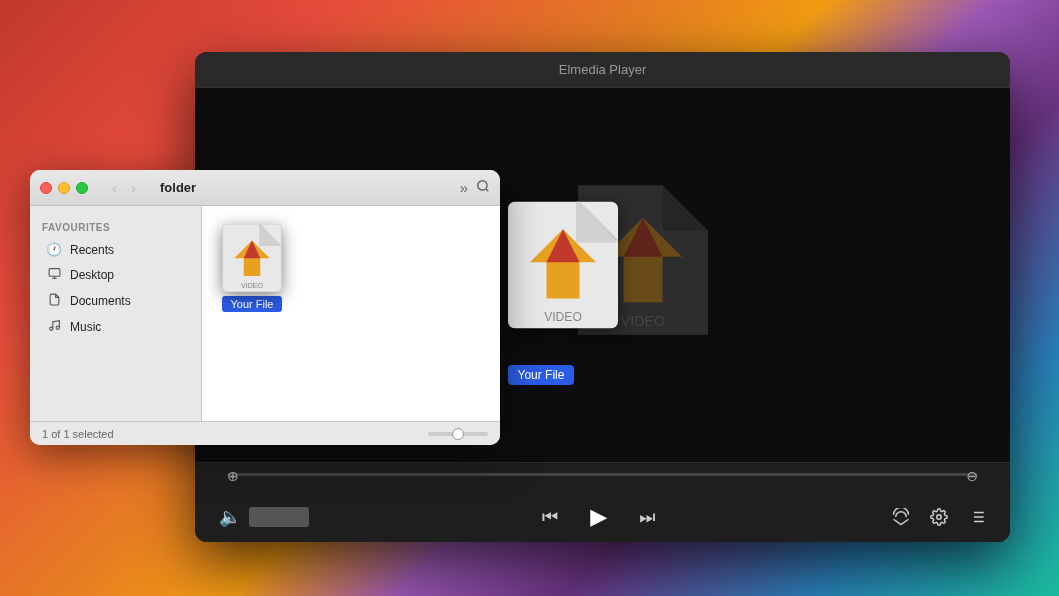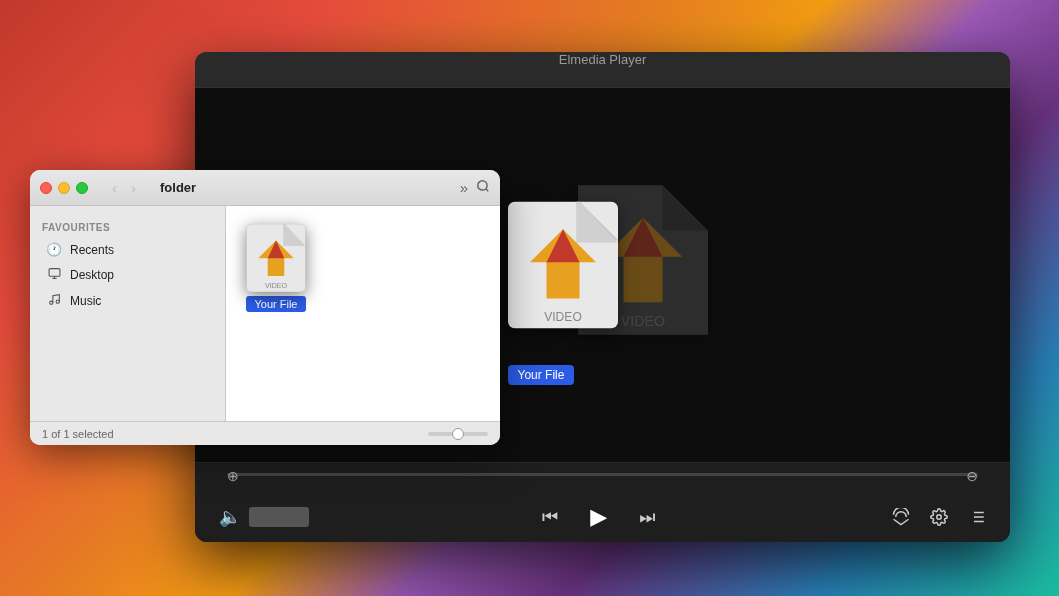--- a/index.html
+++ b/index.html
@@ -34,21 +34,21 @@
       z-index: 1;
       overflow: hidden;
       display: flex;
       flex-direction: column;
     }
 
     .player-titlebar {
       height: 36px;
       background: #2a2a2a;
       display: flex;
-      align-items: flex-start;
+      align-items: center;
       justify-content: center;
       position: relative;
       border-bottom: 1px solid #333;
     }
 
     .player-title {
       color: #999;
       font-size: 13px;
       font-weight: 500;
     }
@@ -236,21 +236,21 @@
       cursor: pointer;
     }
 
     .finder-body {
       display: flex;
       flex: 1;
       overflow: hidden;
     }
 
     .finder-sidebar {
-      width: 196px;
+      width: 172px;
       background: #e8e8e8;
       border-right: 1px solid #c8c8c8;
       padding: 10px 0;
       overflow-y: auto;
       flex-shrink: 0;
     }
 
     .sidebar-section-label {
       font-size: 10px;
       font-weight: 700;
@@ -469,20 +469,29 @@
               <rect x="2" y="3" width="20" height="14" rx="2"></rect>
               <line x1="8" y1="21" x2="16" y2="21"></line>
               <line x1="12" y1="17" x2="12" y2="21"></line>
             </svg>
         </span>
         <span>Desktop</span>
       </div>
       <div class="sidebar-item">
         <span class="sidebar-item-icon">
           <svg width="13" height="13" viewBox="0 0 24 24" fill="none" stroke="#555" stroke-width="2">
+              <path d="M14 2H6a2 2 0 0 0-2 2v16a2 2 0 0 0 2 2h12a2 2 0 0 0 2-2V8z"></path>
+              <polyline points="14 2 14 8 20 8"></polyline>
+            </svg>
+        </span>
+        <span>Documents</span>
+      </div>
+      <div class="sidebar-item">
+        <span class="sidebar-item-icon">
+          <svg width="13" height="13" viewBox="0 0 24 24" fill="none" stroke="#555" stroke-width="2">
               <path d="M9 18V5l12-2v13"></path>
               <circle cx="6" cy="18" r="3"></circle>
               <circle cx="18" cy="16" r="3"></circle>
             </svg>
         </span>
         <span>Music</span>
       </div>
       <div class="sidebar-item">
         
         

